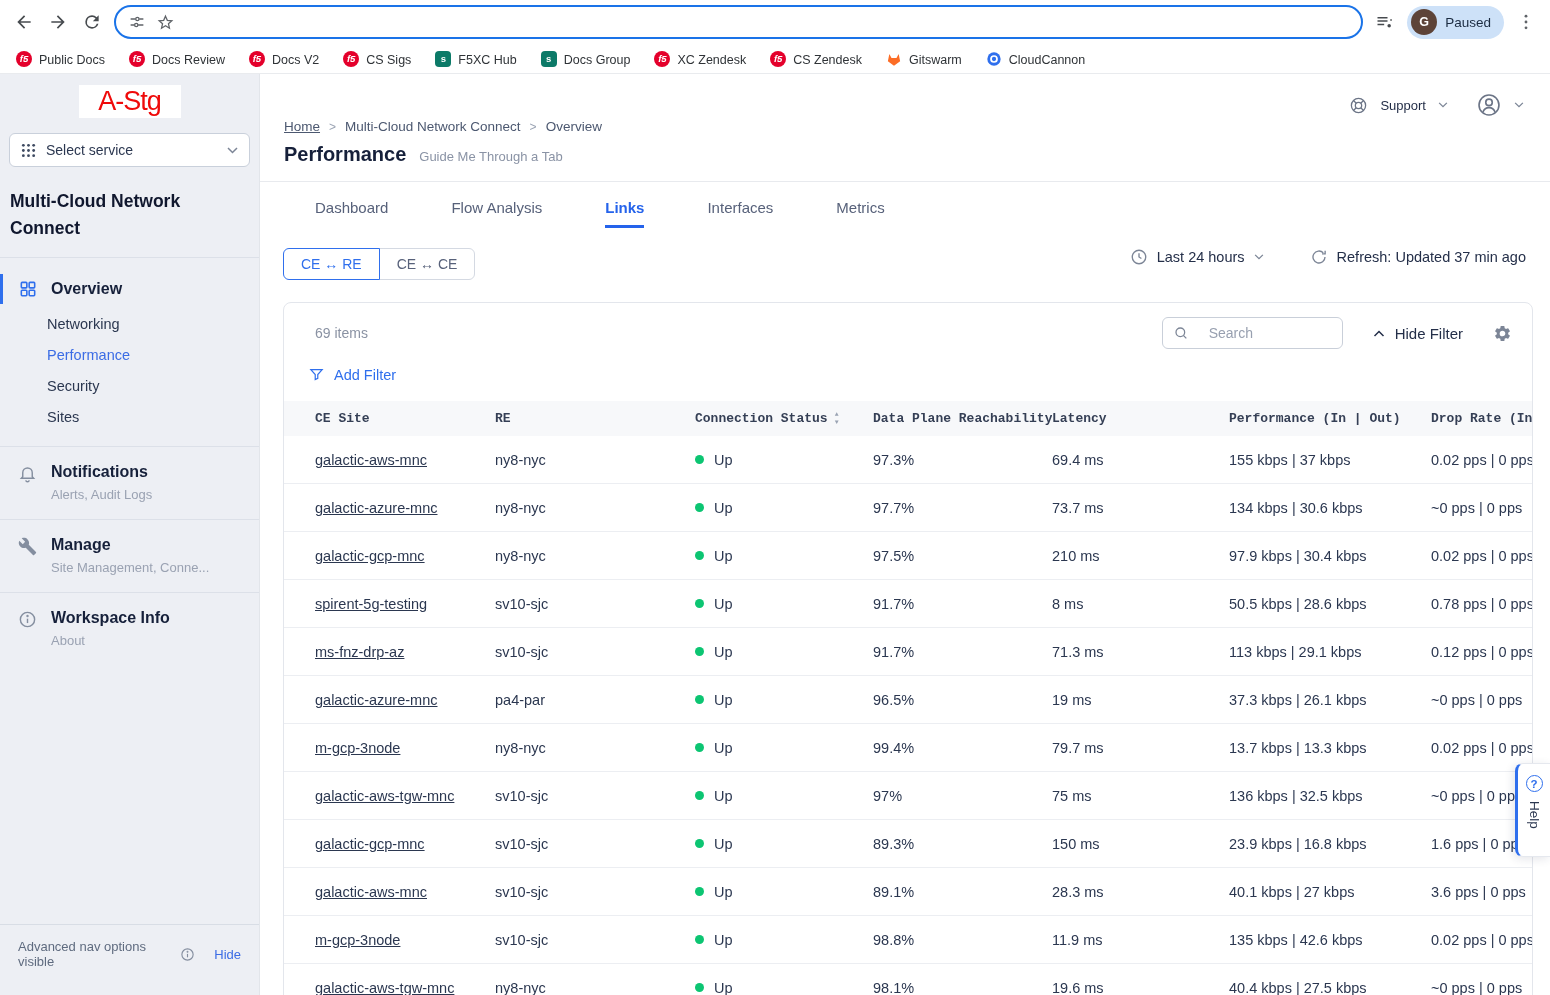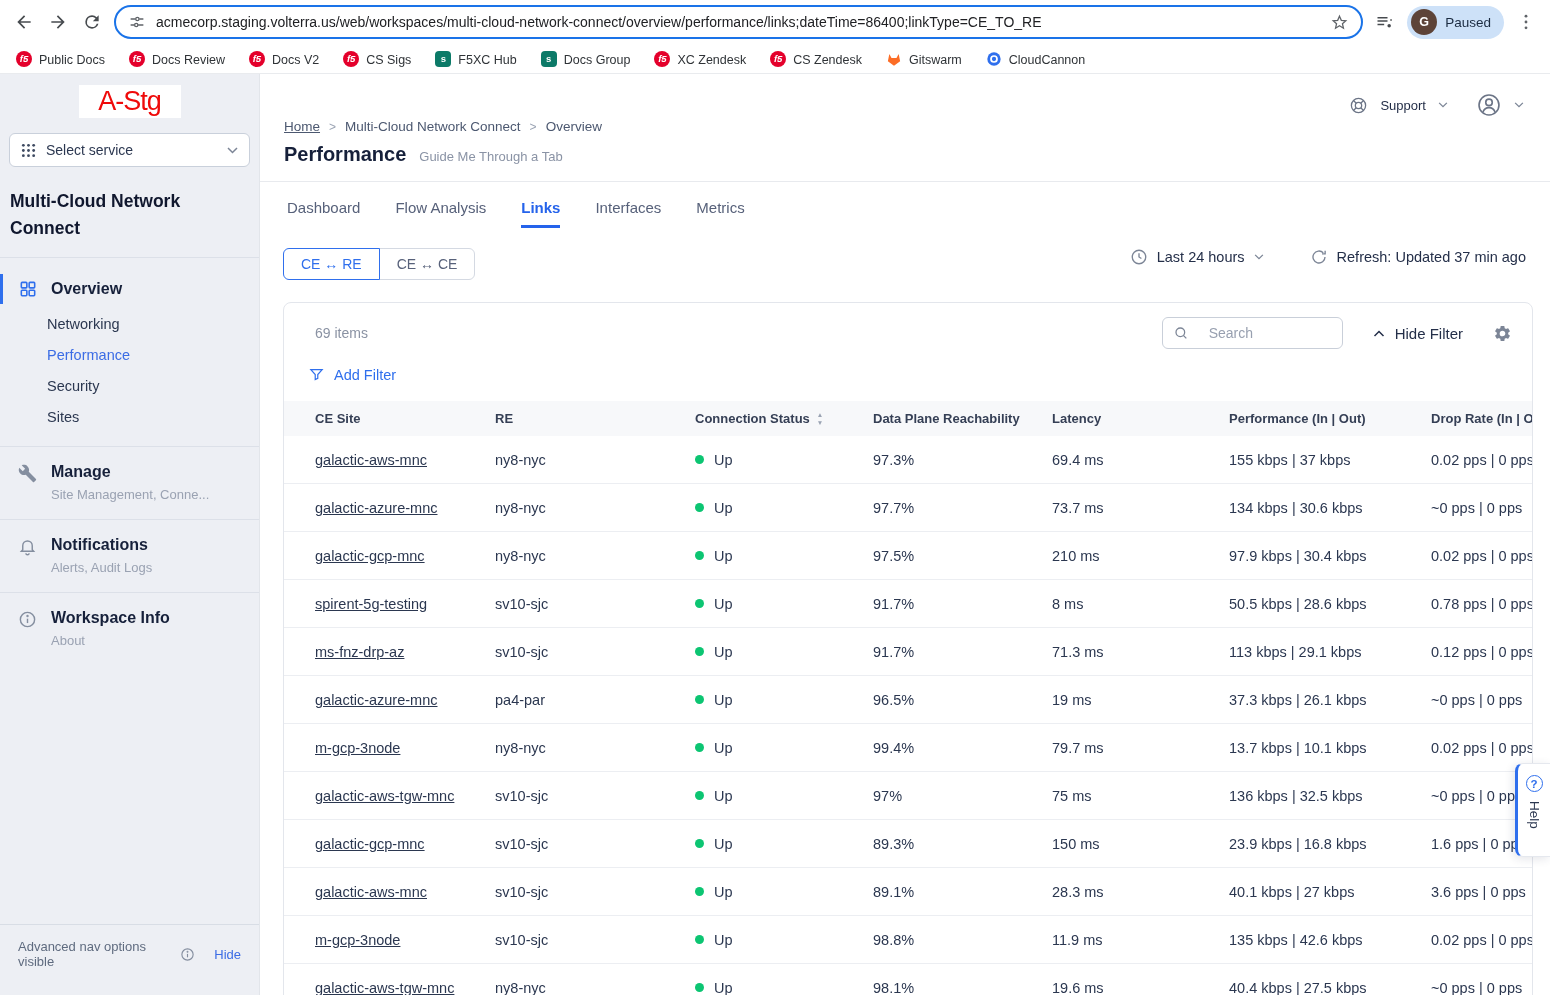--- a/index.html
+++ b/index.html
@@ -50,21 +50,21 @@
   .crumbs { display:flex; align-items:center; gap:9px; font-size:13.5px; color:#4c5870;margin-top:29px; }
   .crumb.home { text-decoration:underline; cursor:pointer; }
   .crumb-sep { color:#9aa3b3; font-size:12px; }
   .hd-actions { position:absolute; top:18px; right:26px; display:flex; align-items:center; gap:28px; }
   .hd-item { display:flex; align-items:center; gap:12px; font-size:13px; color:#1f2a44; cursor:pointer; }
   .title-row { display:flex; align-items:baseline; gap:13px; margin-top:9px; }
   .page-title { font-size:20px; font-weight:600; color:#16203a; }
   .page-sub { font-size:13px; color:#8a93a5; }
   .hd-divider { border-bottom:1px solid #e8eaee; margin-top:15px; }
   .tabs { display:flex; gap:35px; padding:17px 0 0 27px; }
-  .tab { font-size:15px; color:#57617a; padding-bottom:9px; cursor:pointer; }
+  .tab { font-size:15px; color:#57617a; padding-bottom:9px; cursor:pointer;margin-left:28px; }
   .tab.active { color:#2563eb; font-weight:bold; border-bottom:3px solid #2563eb; }
   .controls { display:flex; align-items:flex-start; padding:20px 24px 0 23px; }
   .toggle { display:flex; }
   .tbtn { height:32px; padding:0 17px; display:flex; align-items:center; font-size:14px; background:#fff; border:1px solid #d4d9e2; color:#57617a; cursor:pointer; font-family:inherit; }
   .tbtn.active { border-color:#2f6fed; color:#2f6fed; z-index:1; }
   .tbtn:first-child { border-radius:6px 0 0 6px; }
   .tbtn + .tbtn { margin-left:-1px; border-radius:0 6px 6px 0; }
   .ctl-right { margin-left:auto; display:flex; align-items:center; gap:46px; font-size:14.5px; color:#242f49; }
   .ctl-item { display:flex; align-items:center; gap:9px; cursor:pointer; }
   
@@ -72,21 +72,21 @@
   .panel-top { display:flex; align-items:center; padding:14px 20px 0 31px; }
   .items-count { font-size:14px; color:#8a92a3; }
   .pt-right { margin-left:auto; display:flex; align-items:center; gap:30px; }
   .search { width:181px; height:32px; border:1px solid #c9cfd9; border-radius:6px; display:flex; align-items:center; gap:20px; padding:0 10px; }
   .search input { border:none; outline:none; width:100%; font-size:14px; color:#2b3750; font-family:inherit; background:transparent; }
   .search input::placeholder { color:#98a0b0; }
   .hide-filter { display:flex; align-items:center; gap:10px; font-size:15px; color:#242f49; cursor:pointer; }
   .add-filter { display:inline-flex; align-items:center; gap:9px; margin:17px 0 0 24px; font-size:14.5px; color:#2f6fed; cursor:pointer; }
   .grid7 { display:grid; grid-template-columns:180px 200px 178px 179px 177px 202px 1fr; padding-left:31px; align-items:center; }
   .thead { background:#f7f8fa; height:35px; margin-top:14px; font-size:13px; font-weight:bold; color:#353f55; }
-  .th { white-space:nowrap; overflow:hidden; display:flex; align-items:flex-end; gap:7px; padding-right:2px; }
+  .th { white-space:nowrap; overflow:hidden; display:flex; align-items:flex-end; gap:7px; padding-right:2px;font-family:Liberation Mono, monospace; }
   .sorter { display:inline-flex; flex-direction:column; font-size:6.5px; color:#9aa3b3; line-height:1.15; letter-spacing:0; }
   .trow { height:48px; border-bottom:1px solid #eceef2; font-size:14.5px; color:#2b3750; }
   .td { white-space:nowrap; overflow:hidden; padding-right:6px; }
   .ce-link { color:#2b3750; text-decoration:underline; cursor:pointer; }
   .status { display:flex; align-items:center; gap:10px; }
   .dot { width:9px; height:9px; border-radius:50%; background:#0cc572; flex:none; }
   
   .help-tab { position:absolute; right:0; top:763px; width:35px; height:94px; background:#fff; border:1px solid #e5e8ee; border-left:3px solid #2f6fed; border-right:none; border-radius:8px 0 0 8px; box-shadow:-2px 2px 10px rgba(30,40,70,.12); display:flex; flex-direction:column; align-items:center; padding-top:11px; gap:9px; cursor:pointer; }
   .help-q { color:#2f6fed; border:1.6px solid #2f6fed; width:17px; height:17px; border-radius:50%; display:flex; align-items:center; justify-content:center; font-size:11.5px; font-weight:bold; flex:none; }
   .help-text { writing-mode:vertical-rl; font-size:13.5px; color:#2b3750; }
@@ -111,21 +111,20 @@
       </svg>
   </span>
   <div class="url-bar">
     <span style="display:flex">
       <svg width="18" height="18" viewBox="0 0 24 24" fill="none" stroke="#5f6368" stroke-width="1.8">
           <path d="M3.5 8h6.5M15 8h5.5M3.5 16h5M13.5 16h7"></path>
           <circle cx="12.5" cy="8" r="2.2"></circle>
           <circle cx="11" cy="16" r="2.2"></circle>
         </svg>
     </span>
-    <span class="url-text">acmecorp.staging.volterra.us/web/workspaces/multi-cloud-network-connect/overview/performance/links;dateTime=86400;linkType=CE_TO_RE</span>
     <span style="display:flex">
       <svg width="19" height="19" viewBox="0 0 24 24" fill="none" stroke="#5f6368" stroke-width="1.6">
           <path d="m12 4 2.3 5.3 5.7.5-4.3 3.8 1.3 5.6-5-3-5 3 1.3-5.6L4 9.8l5.7-.5z"></path>
         </svg>
     </span>
   </div>
   <span class="nav-ico">
     <svg viewBox="0 0 24 24" fill="#474b4f">
         <path d="M3 6h12v1.8H3zM3 10h12v1.8H3zM3 14h8v1.8H3z"></path>
         <circle cx="17" cy="16.5" r="2.1"></circle>
@@ -268,36 +267,36 @@
     </div>
     <div class="subnav" id="overview-subnav">
         <div class="subnav-item">Networking</div>
         <div class="subnav-item active">Performance</div>
         <div class="subnav-item">Security</div>
         <div class="subnav-item">Sites</div>
       </div>
 
     <div id="sidebar-sections">
         <div class="section">
-          <span class="section-icon"><svg width="19" height="19" viewBox="0 0 24 24">
-              <path fill="#848e9f" d="M22.7 19l-9.1-9.1c.9-2.3.4-5-1.5-6.9-2-2-5-2.4-7.4-1.3L9 6 6 9 1.6 4.7C.4 7.1.9 10.1 2.9 12.1c1.9 1.9 4.6 2.4 6.9 1.5l9.1 9.1c.4.4 1 .4 1.4 0l2.3-2.3c.5-.4.5-1 .1-1.4z"></path>
-            </svg></span>
-          <span>
-            <div class="section-title">Manage</div>
-            <div class="section-sub">Site Management, Conne...</div>
-          </span>
-        </div>
-        <div class="section">
           <span class="section-icon"><svg width="19" height="19" viewBox="0 0 24 24" fill="none" stroke="#848e9f" stroke-width="1.8">
               <path d="M18 16v-5a6 6 0 0 0-12 0v5l-1.8 2h15.6z"></path>
               <path d="M10 20.5a2 2 0 0 0 4 0"></path>
             </svg></span>
           <span>
             <div class="section-title">Notifications</div>
             <div class="section-sub">Alerts, Audit Logs</div>
+          </span>
+        </div>
+        <div class="section">
+          <span class="section-icon"><svg width="19" height="19" viewBox="0 0 24 24">
+              <path fill="#848e9f" d="M22.7 19l-9.1-9.1c.9-2.3.4-5-1.5-6.9-2-2-5-2.4-7.4-1.3L9 6 6 9 1.6 4.7C.4 7.1.9 10.1 2.9 12.1c1.9 1.9 4.6 2.4 6.9 1.5l9.1 9.1c.4.4 1 .4 1.4 0l2.3-2.3c.5-.4.5-1 .1-1.4z"></path>
+            </svg></span>
+          <span>
+            <div class="section-title">Manage</div>
+            <div class="section-sub">Site Management, Conne...</div>
           </span>
         </div>
         <div class="section">
           <span class="section-icon"><svg width="19" height="19" viewBox="0 0 24 24" fill="none" stroke="#848e9f" stroke-width="1.8">
               <circle cx="12" cy="12" r="9"></circle>
               <line x1="12" y1="11" x2="12" y2="16.5"></line>
               <circle cx="12" cy="7.6" r="0.6" fill="#848e9f"></circle>
             </svg></span>
           <span>
             <div class="section-title">Workspace Info</div>
@@ -538,21 +537,21 @@
           </div>
           <div class="grid7 trow">
             <div class="td"><a class="ce-link">m-gcp-3node</a></div>
             <div class="td">ny8-nyc</div>
             <div class="td status">
               <span class="dot"></span>
               <span>Up</span>
             </div>
             <div class="td">99.4%</div>
             <div class="td">79.7 ms</div>
-            <div class="td">13.7 kbps | 10.1 kbps</div>
+            <div class="td">13.7 kbps | 13.3 kbps</div>
             <div class="td">0.02 pps | 0 pps</div>
           </div>
           <div class="grid7 trow">
             <div class="td"><a class="ce-link">galactic-aws-tgw-mnc</a></div>
             <div class="td">sv10-sjc</div>
             <div class="td status">
               <span class="dot"></span>
               <span>Up</span>
             </div>
             <div class="td">97%</div>

